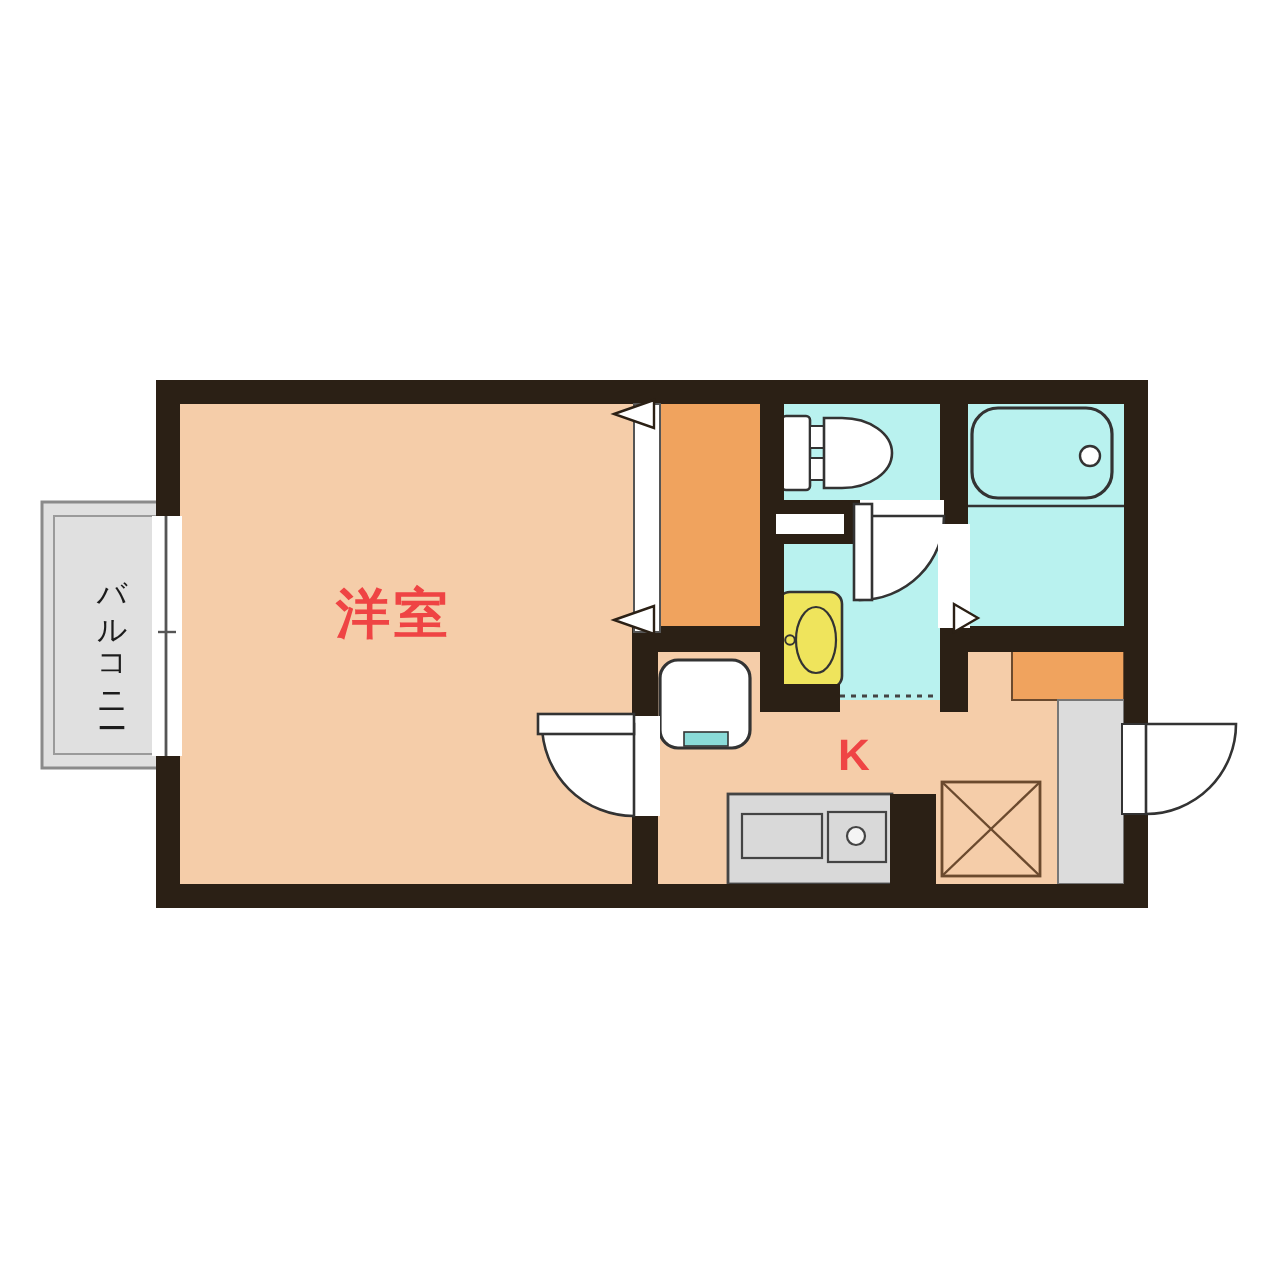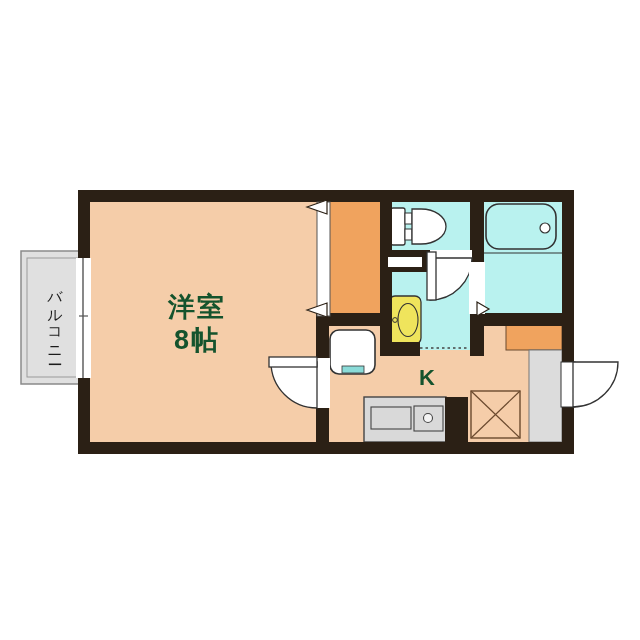--- a/index.html
+++ b/index.html
@@ -5,21 +5,21 @@
   html,body{margin:0;padding:0;}
   body{
     width:640px;height:640px;
     background:var(--c-background,#fff);
     font-family:"Liberation Sans", sans-serif;
     position:relative;
     overflow:hidden;
   }
   .canvas{position:relative;width:640px;height:640px;}
   svg{position:absolute;left:0;top:0;}
-  .label{position:absolute;color:#14532d;}
+  .label{position:absolute;color:#ef4444;}
   .room-label{
     left:117px;top:291px;width:160px;
     text-align:center;font-size:27px;font-weight:bold;line-height:33px;
     letter-spacing:2px;
   }
   .k-label{
     left:407px;top:365px;width:40px;
     text-align:center;font-size:22px;font-weight:bold;
   }
   .balcony-label{
@@ -141,20 +141,19 @@
     <rect x="561" y="362" width="14" height="45" fill="#fff" stroke="#333" stroke-width="1"></rect>
     <path d="M573,362 L618,362 A45,45 0 0 1 573,407 Z" fill="#fff" stroke="#333" stroke-width="1.3"></path>
   </g>
 
   <line x1="420" y1="348" x2="468" y2="348" stroke="#444" stroke-width="1.6" stroke-dasharray="2.5,3"></line>
 
 </svg>
 
 <div class="label room-label">
   <div>洋室</div>
-  <div>8帖</div>
 </div>
 
 <div class="label k-label">K</div>
 
 <div class="label balcony-label">バルコニー</div>
 
 </div>
 
 </body></html>

